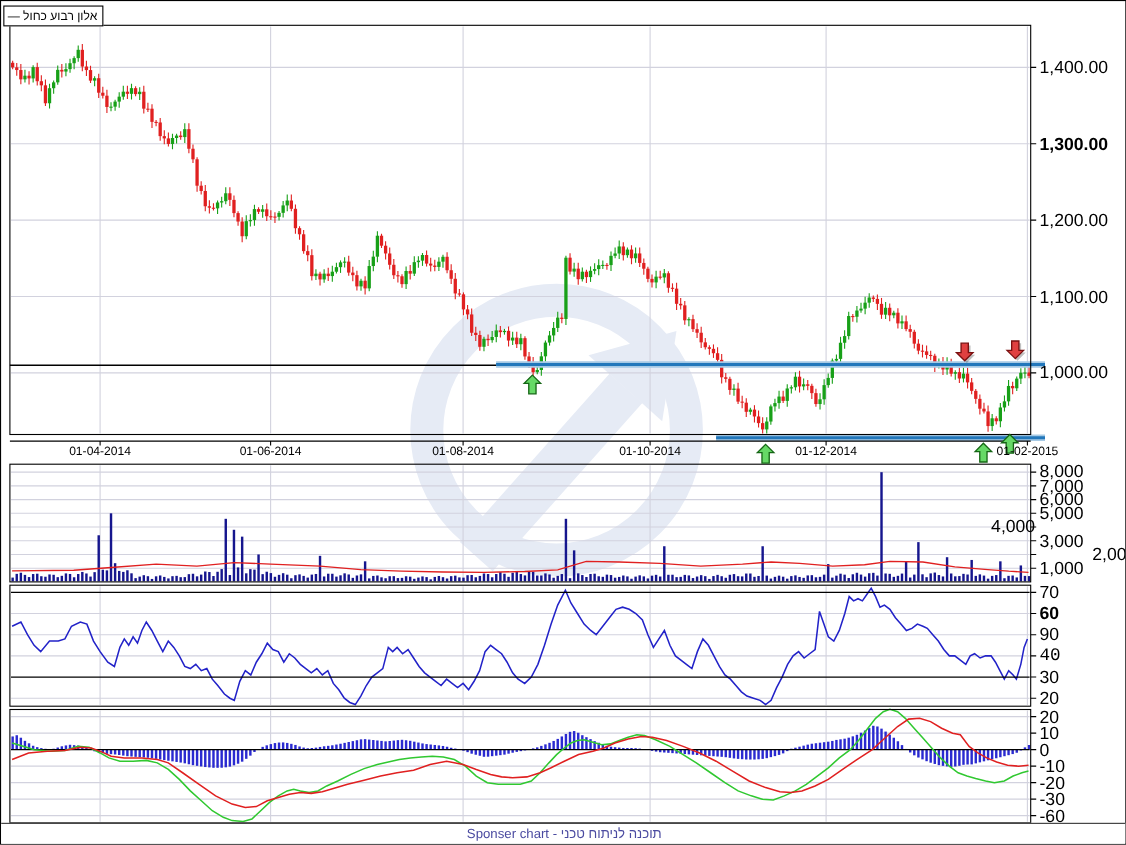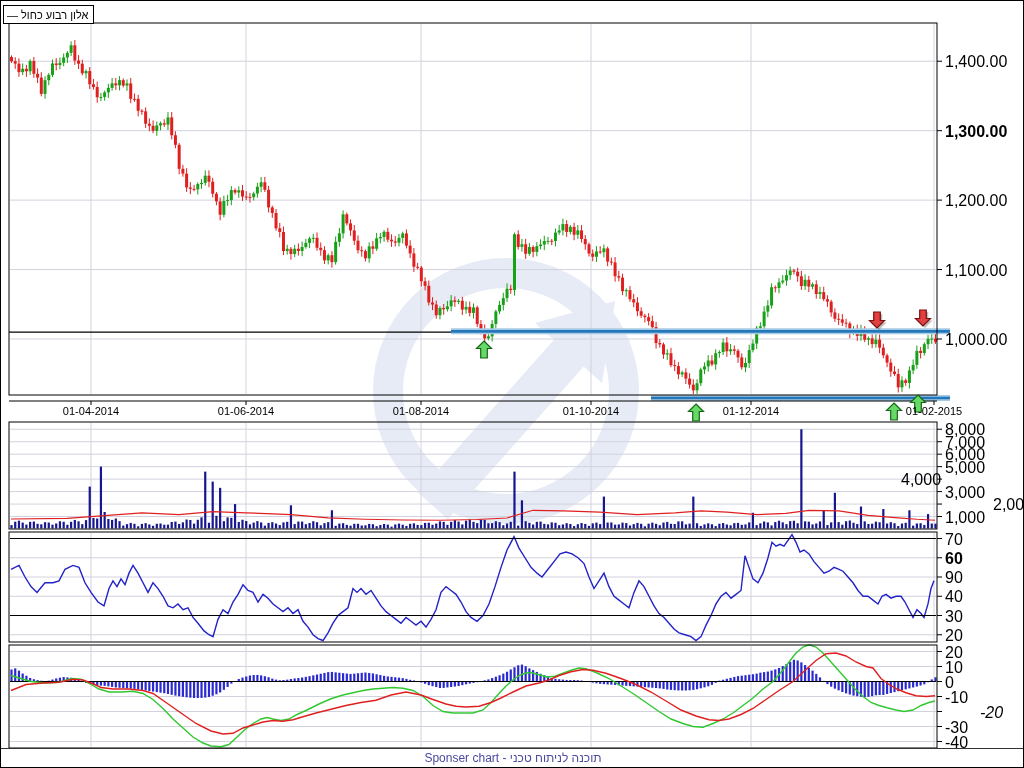--- a/index.html
+++ b/index.html
@@ -1156,30 +1156,30 @@
       <div class="lbl" style="left: 944px; top: 435.718px;">7,000</div>
       <div class="lbl" style="left: 944px; top: 448.187px;">6,000</div>
       <div class="lbl" style="left: 944px; top: 460.656px;">5,000</div>
       <div class="lbl" style="left: 900px; top: 473.125px;">4,000</div>
       <div class="lbl" style="left: 944px; top: 485.594px;">3,000</div>
       <div class="lbl" style="left: 992px; top: 498.062px;">2,000</div>
       <div class="lbl" style="left: 944px; top: 510.531px;">1,000</div>
       <div class="lbl" style="left: 944px; top: 532.5px;">70</div>
       <div class="lbl" style="left: 944px; top: 551.75px; font-weight: bold;">60</div>
       <div class="lbl" style="left: 944px; top: 571px;">90</div>
-      <div class="lbl" style="left: 944px; top: 590.25px;">40</div>
+      <div class="lbl" style="left: 944px; top: 590.25px; font-family: Liberation Mono, monospace;">40</div>
       <div class="lbl" style="left: 944px; top: 609.5px;">30</div>
       <div class="lbl" style="left: 944px; top: 628.75px;">20</div>
       <div class="lbl" style="left: 944px; top: 645.5px;">20</div>
       <div class="lbl" style="left: 944px; top: 660.5px;">10</div>
       <div class="lbl" style="left: 944px; top: 675.5px;">0</div>
       <div class="lbl" style="left: 944px; top: 690.5px;">-10</div>
-      <div class="lbl" style="left: 979px; top: 705.5px; font-style: italic;">-20</div>
+      <div class="lbl" style="left: 944px; top: 705.5px;">-20</div>
       <div class="lbl" style="left: 944px; top: 720.5px;">-30</div>
-      <div class="lbl" style="left: 944px; top: 735.5px;">-40</div>
+      <div class="lbl" style="left: 944px; top: 735.5px;">-60</div>
       <div class="datelbl" style="left: 90px; top: 405px;">01-04-2014</div>
       <div class="datelbl" style="left: 245px; top: 405px; text-align: right;">01-06-2014</div>
       <div class="datelbl" style="left: 420px; top: 405px;">01-08-2014</div>
       <div class="datelbl" style="left: 590px; top: 405px;">01-10-2014</div>
       <div class="datelbl" style="left: 750px; top: 405px;">01-12-2014</div>
       <div class="datelbl" style="left: 933px; top: 405px;">01-02-2015</div>
     </div>
 
   <div id="statusbar">
     <span>Sponser chart - תוכנה לניתוח טכני</span>

